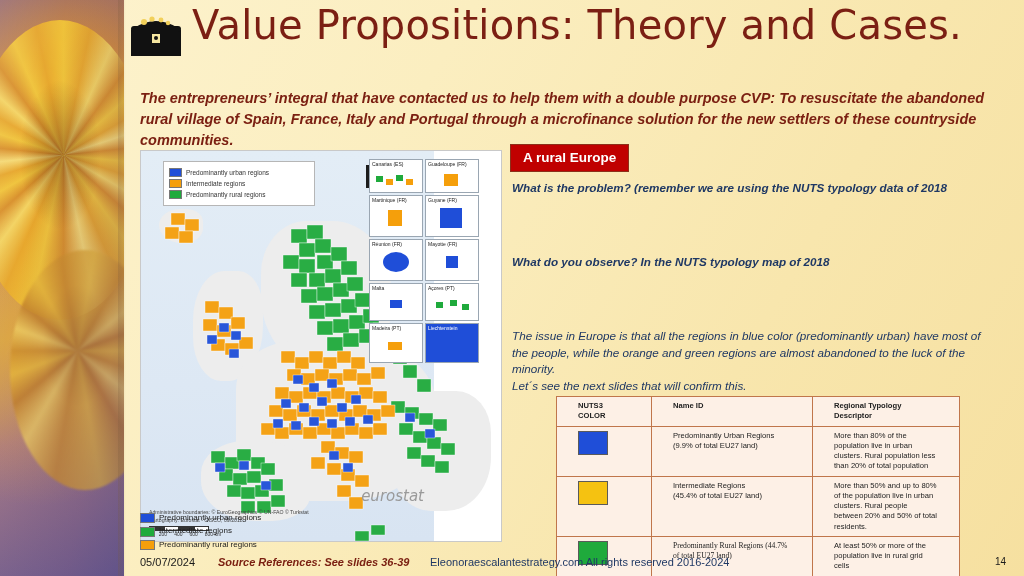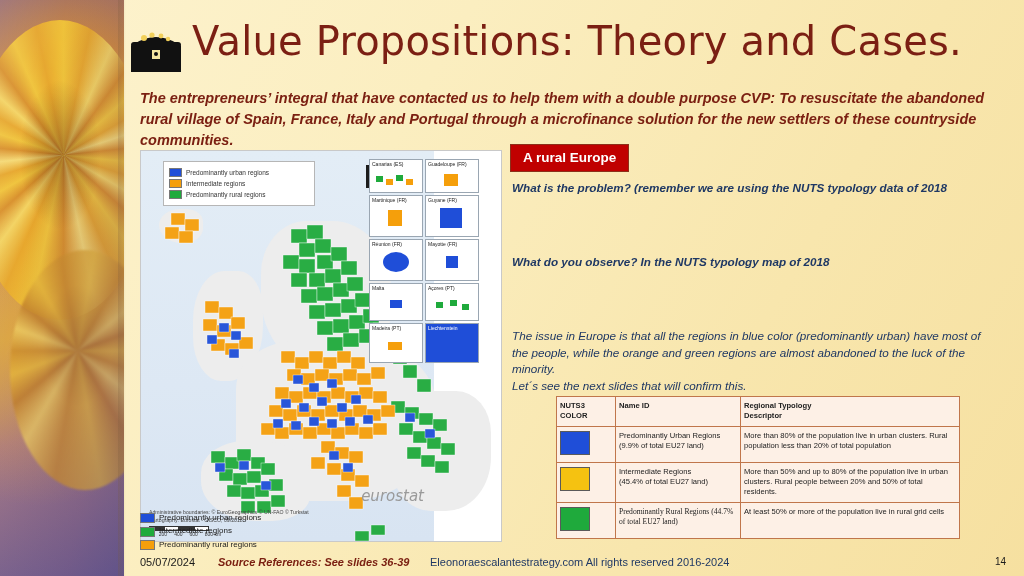--- a/index.html
+++ b/index.html
@@ -73,21 +73,21 @@
   }
   .band-edge {
     position: absolute;
     left: 118px; top: 0; width: 8px; height: 576px;
     background: linear-gradient(90deg, rgba(120,90,60,0.25), rgba(255,255,255,0));
   }
 
   
   .title-row {
     position: absolute;
-    left: 128px; top: 22px;
+    left: 128px; top: 6px;
     width: 880px; height: 60px;
   }
   .chest-icon {
     position: absolute;
     left: 0; top: 6px;
     width: 56px; height: 46px;
   }
   .page-title {
     position: absolute;
     left: 64px; top: -4px;
@@ -233,21 +233,21 @@
     left: 556px; top: 396px;
     width: 404px;
     border-collapse: collapse;
     background: #fdf0e6;
     font-size: 7.6px;
     color: #222;
     border: 1px solid #c0764b;
   }
   .typ-table th, .typ-table td {
     border: 1px solid #c0764b;
-    padding: 4px 3px;
+    padding: 4px 21px;
     vertical-align: top;
     text-align: left;
     line-height: 1.35;
   }
   .typ-table th { font-weight: bold; background: #fdf0e6; }
   .col-color { width: 52px; }
   .col-name { width: 118px; }
   .swatch-cell { text-align: center; vertical-align: middle; }
   .big-swatch {
     display: inline-block;

